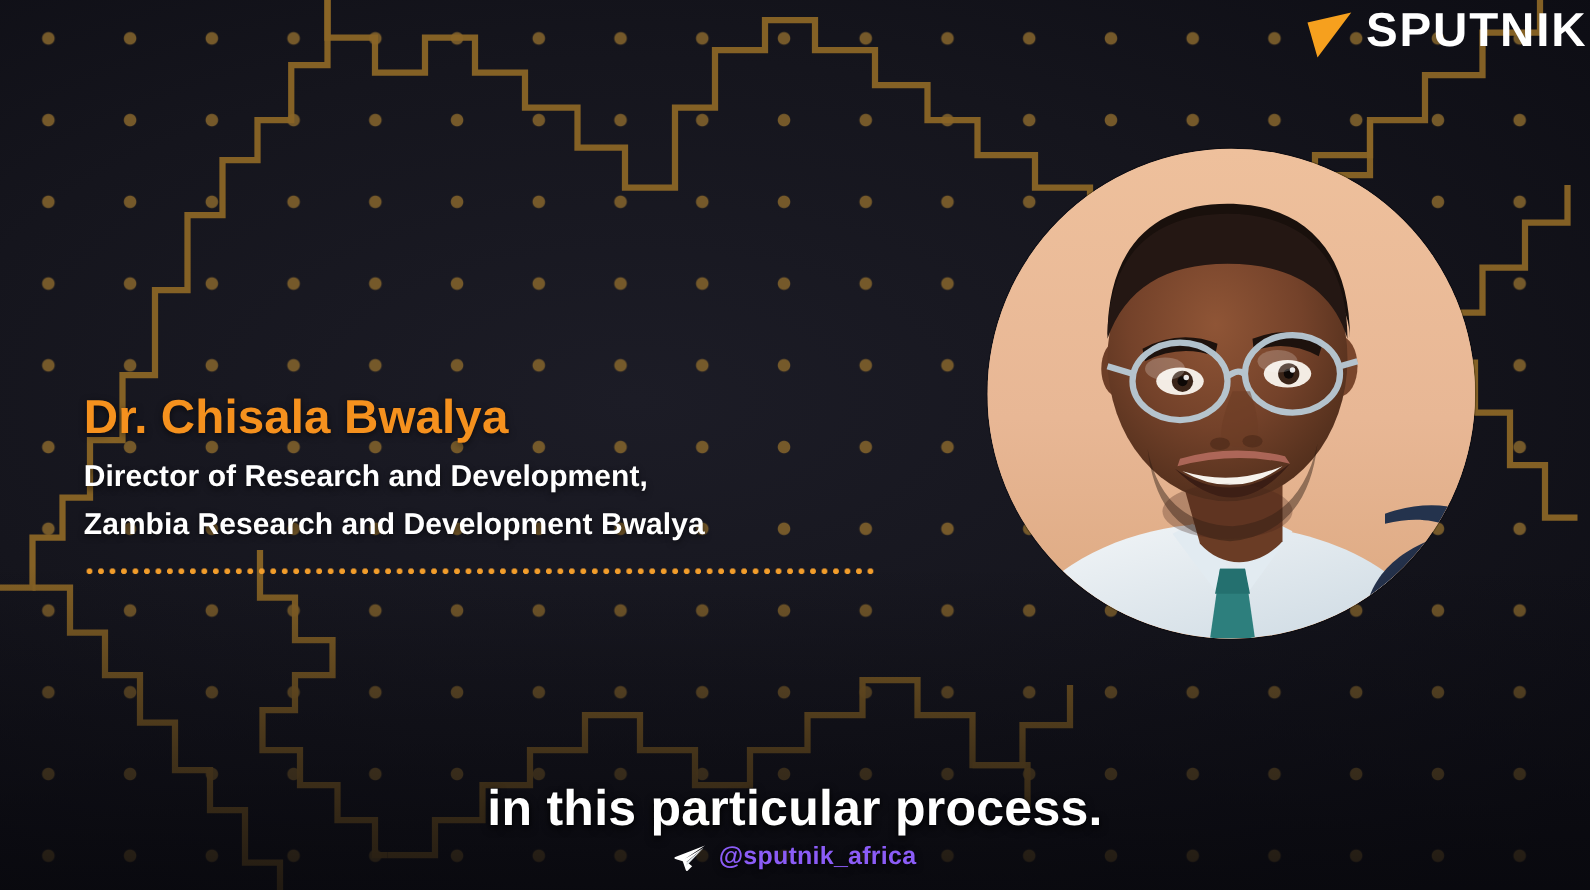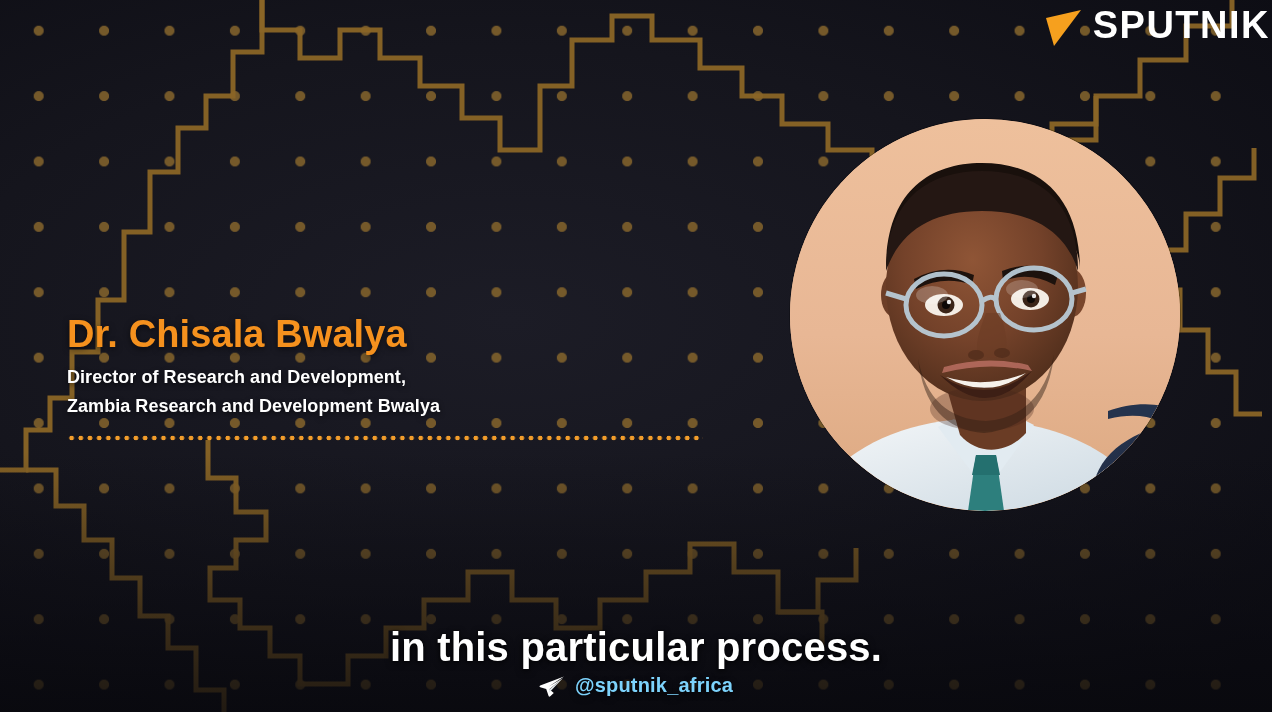--- a/index.html
+++ b/index.html
@@ -112,21 +112,21 @@
     font-size: 38px;
     font-weight: 700;
     line-height: 1.06;
     letter-spacing: .1px;
     margin: 0 0 9px 0;
     white-space: nowrap;
     text-shadow: 0 2px 6px rgba(0,0,0,.55);
   }
   .speaker-role {
     color: #ffffff;
-    font-size: 18px;
+    font-size: 24px;
     font-weight: 700;
     line-height: 1.58;
     letter-spacing: .05px;
     white-space: nowrap;
     text-shadow: 0 2px 5px rgba(0,0,0,.6);
   }
   .divider-dots {
     margin-top: 15px;
     width: 636px;
     height: 6px;
@@ -159,21 +159,21 @@
     left: 0; right: 0;
     top: 674px;
     display: flex;
     align-items: center;
     justify-content: center;
     gap: 10px;
     z-index: 5;
   }
   .handle-icon { width: 26px; height: 22px; display: block; }
   .handle-text {
-    color: #7dd3fc;
+    color: #8b5cf6;
     font-size: 20px;
     font-weight: 700;
     letter-spacing: .2px;
     text-shadow: 0 2px 6px rgba(0,0,0,.75);
   }
 </style>
 </head>
 <body>
 
 <div id="stage">

